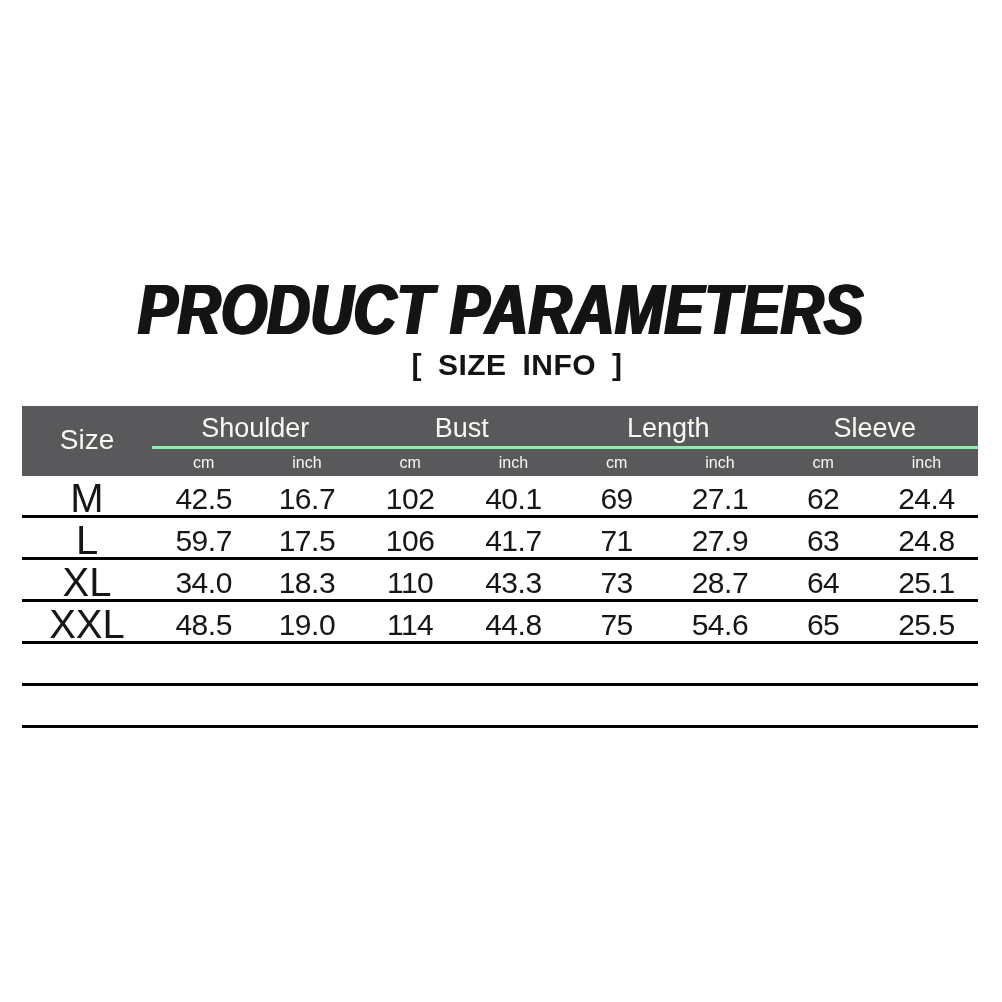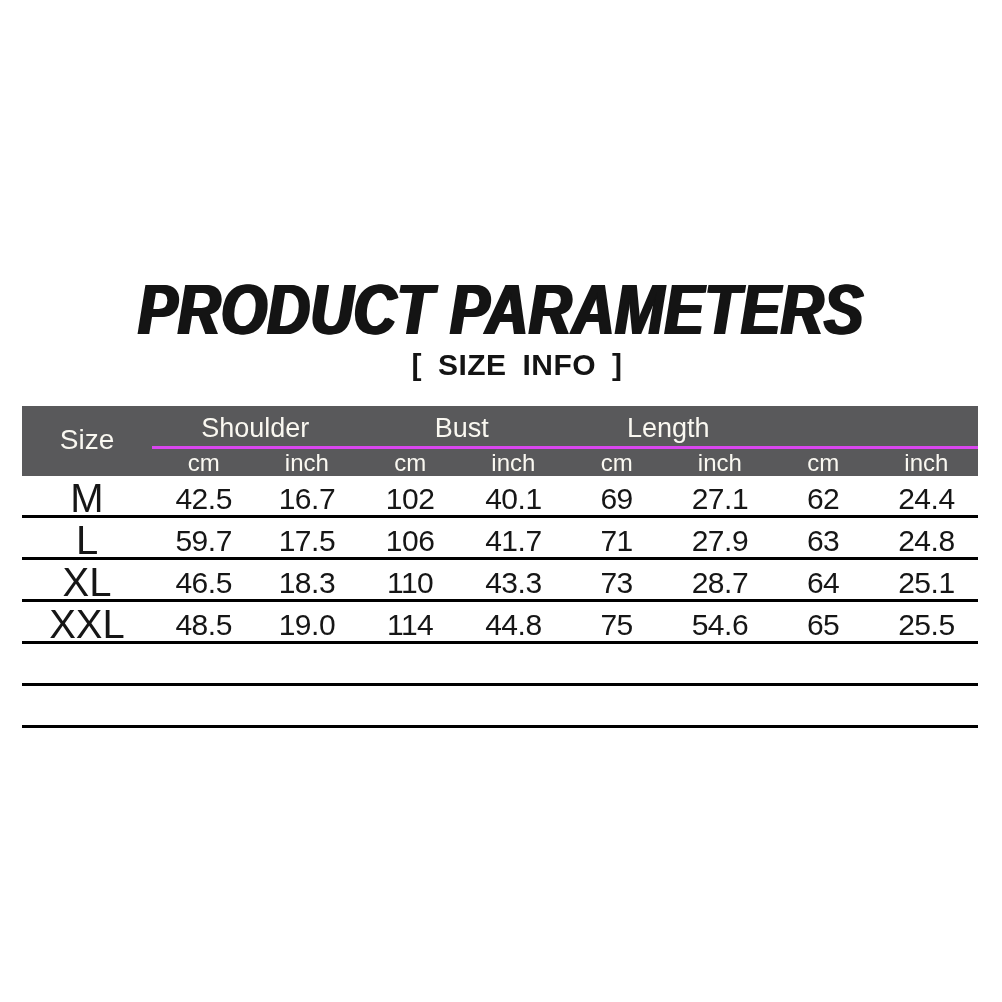--- a/index.html
+++ b/index.html
@@ -83,25 +83,25 @@
     justify-content: center;
     font-size: 27px;
     padding-top: 4px;
   }
   .g1 { grid-column: 2 / span 2; }
   .g2 { grid-column: 4 / span 2; }
   .g3 { grid-column: 6 / span 2; }
   .g4 { grid-column: 8 / span 2; }
   .unit-cell {
     grid-row: 2;
-    border-top: 3px solid #d946ef;
-    display: flex;
-    align-items: center;
-    justify-content: center;
-    font-size: 24px;
+    border-top: 3px solid #86efac;
+    display: flex;
+    align-items: center;
+    justify-content: center;
+    font-size: 16px;
   }
   .u1 { grid-column: 2; } .u2 { grid-column: 3; }
   .u3 { grid-column: 4; } .u4 { grid-column: 5; }
   .u5 { grid-column: 6; } .u6 { grid-column: 7; }
   .u7 { grid-column: 8; } .u8 { grid-column: 9; }
 
   .trow {
     display: grid;
     grid-template-columns: 130px repeat(8, 1fr);
     height: 39px;
@@ -132,20 +132,21 @@
 
   <div class="subtitle">[ SIZE INFO ]</div>
 
   <div class="size-table">
 
     <div class="thead">
       <div class="size-cell">Size</div>
       <div class="group-cell g1">Shoulder</div>
       <div class="group-cell g2">Bust</div>
       <div class="group-cell g3">Length</div>
+      <div class="group-cell g4">Sleeve</div>
       <div class="unit-cell u1">cm</div>
       <div class="unit-cell u2">inch</div>
       <div class="unit-cell u3">cm</div>
       <div class="unit-cell u4">inch</div>
       <div class="unit-cell u5">cm</div>
       <div class="unit-cell u6">inch</div>
       <div class="unit-cell u7">cm</div>
       <div class="unit-cell u8">inch</div>
     </div>
 
@@ -168,21 +169,21 @@
       <div class="cell">106</div>
       <div class="cell">41.7</div>
       <div class="cell">71</div>
       <div class="cell">27.9</div>
       <div class="cell">63</div>
       <div class="cell">24.8</div>
     </div>
 
     <div class="trow">
       <div class="cell size">XL</div>
-      <div class="cell">46.5</div>
+      <div class="cell">34.0</div>
       <div class="cell">18.3</div>
       <div class="cell">110</div>
       <div class="cell">43.3</div>
       <div class="cell">73</div>
       <div class="cell">28.7</div>
       <div class="cell">64</div>
       <div class="cell">25.1</div>
     </div>
 
     <div class="trow">

